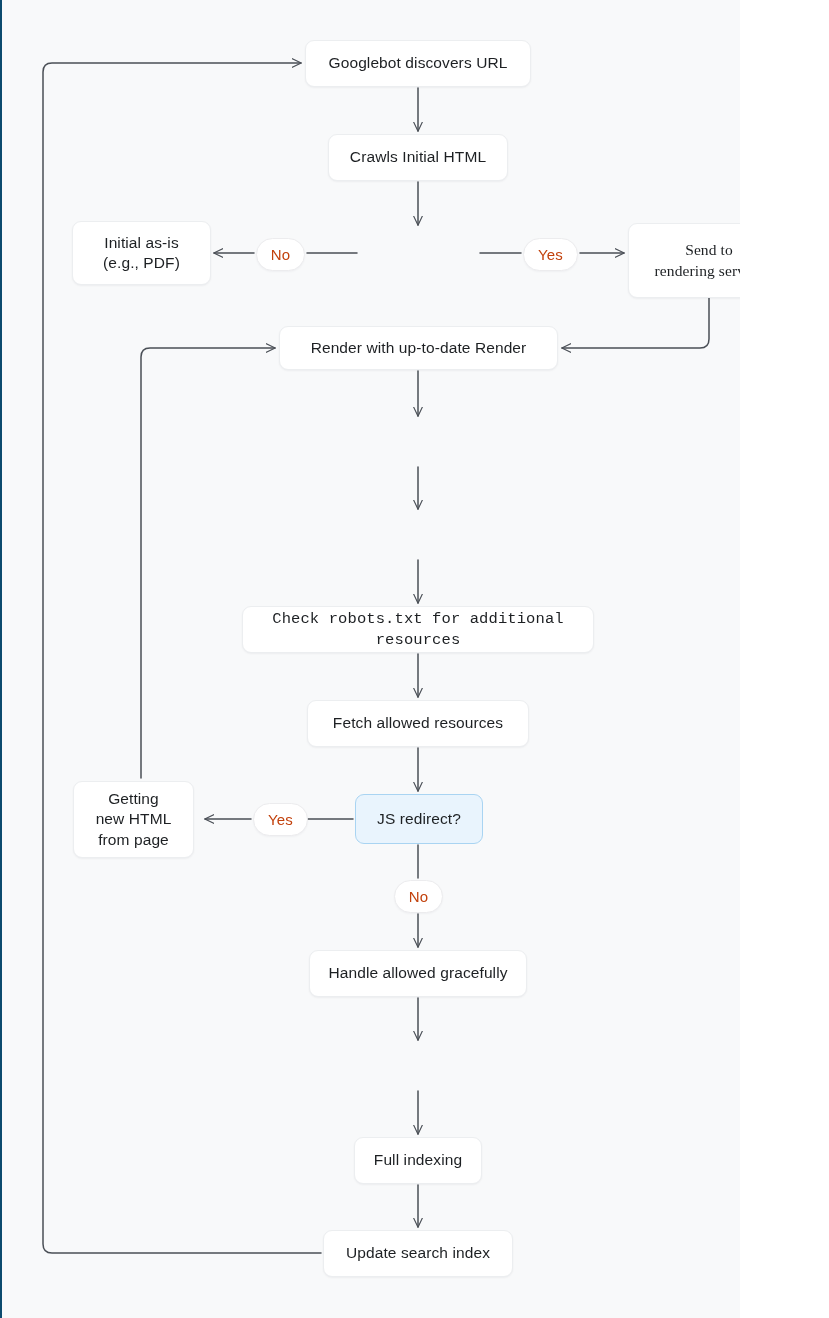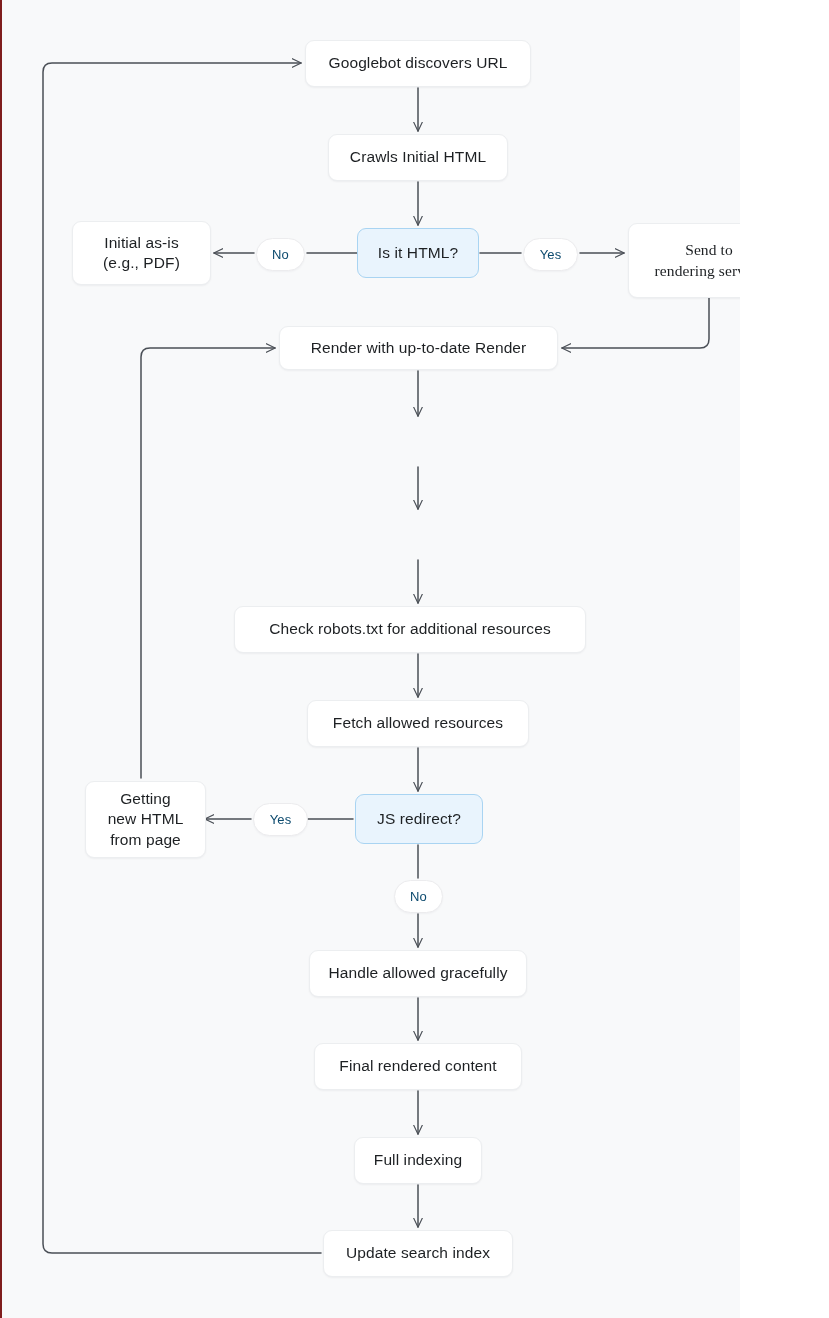--- a/index.html
+++ b/index.html
@@ -5,21 +5,21 @@
   html, body {
     margin: 0;
     padding: 0;
     background: #ffffff;
   }
   #canvas {
     position: relative;
     width: 740px;
     height: 1318px;
     background: #f8f9fa;
-    border-left: 2px solid #7f1d1d;
+    border-left: 2px solid #0c4a6e;
     box-sizing: border-box;
     overflow: hidden;
     font-family: "Liberation Sans", sans-serif;
   }
   #wires {
     position: absolute;
     left: 0;
     top: 0;
     width: 829px;
     height: 1318px;
@@ -51,22 +51,22 @@
   .edge-label {
     position: absolute;
     box-sizing: border-box;
     background: #ffffff;
     border: 1px solid #ececee;
     border-radius: 999px;
     box-shadow: 0 1px 2px rgba(16,24,40,0.04);
     display: flex;
     align-items: center;
     justify-content: center;
-    color: #0c4a6e;
-    font-size: 13px;
+    color: #c2410c;
+    font-size: 15px;
     line-height: 1;
     letter-spacing: 0.1px;
   }
 </style>
 </head>
 <body>
 
 <div id="canvas">
 
   <svg id="wires" viewBox="0 0 829 1318">
@@ -105,34 +105,32 @@
       <path d="M 416 998 L 416 1040" marker-end="url(#arrow)"></path>
       <path d="M 416 1091 L 416 1134" marker-end="url(#arrow)"></path>
       <path d="M 416 1185 L 416 1227" marker-end="url(#arrow)"></path>
 
       <path d="M 319 1253 L 50 1253 Q 41 1253 41 1244 L 41 72 Q 41 63 50 63 L 299 63" marker-end="url(#arrow)"></path>
     </g>
   </svg>
 
   <div class="node" style="left:303px;top:40px;width:226px;height:47px;">Googlebot discovers URL</div>
   <div class="node" style="left:326px;top:134px;width:180px;height:47px;">Crawls Initial HTML</div>
-  <div class="node decision" style="left:355px;top:228px;width:122px;height:50px;">Is it HTML?</div>
   <div class="node" style="left:70px;top:221px;width:139px;height:64px;">Initial as-is
 (e.g., PDF)</div>
   <div class="node" style="left:626px;top:223px;width:162px;height:75px;font-family:Liberation Serif, serif;">Send to
 rendering service</div>
   <div class="node" style="left:277px;top:326px;width:279px;height:44px;">Render with up-to-date Render</div>
-  <div class="node" style="left:232px;top:606px;width:352px;height:47px;">Check robots.txt for additional resources</div>
+  <div class="node" style="left:240px;top:606px;width:352px;height:47px;font-family:Liberation Mono, monospace;">Check robots.txt for additional resources</div>
   <div class="node" style="left:305px;top:700px;width:222px;height:47px;">Fetch allowed resources</div>
   <div class="node decision" style="left:353px;top:794px;width:128px;height:50px;">JS redirect?</div>
-  <div class="node" style="left:83px;top:781px;width:121px;height:77px;text-align:center;">Getting
+  <div class="node" style="left:71px;top:781px;width:121px;height:77px;text-align:center;">Getting
 new HTML
 from page</div>
   <div class="node" style="left:307px;top:950px;width:218px;height:47px;">Handle allowed gracefully</div>
-  <div class="node" style="left:312px;top:1043px;width:208px;height:47px;">Final rendered content</div>
   <div class="node" style="left:352px;top:1137px;width:128px;height:47px;">Full indexing</div>
   <div class="node" style="left:321px;top:1230px;width:190px;height:47px;">Update search index</div>
 
   <div class="edge-label" style="left:254px;top:238px;width:49px;height:33px;">No</div>
   <div class="edge-label" style="left:521px;top:238px;width:55px;height:33px;">Yes</div>
   <div class="edge-label" style="left:251px;top:803px;width:55px;height:33px;">Yes</div>
   <div class="edge-label" style="left:392px;top:880px;width:49px;height:33px;">No</div>
 
 </div>
 

